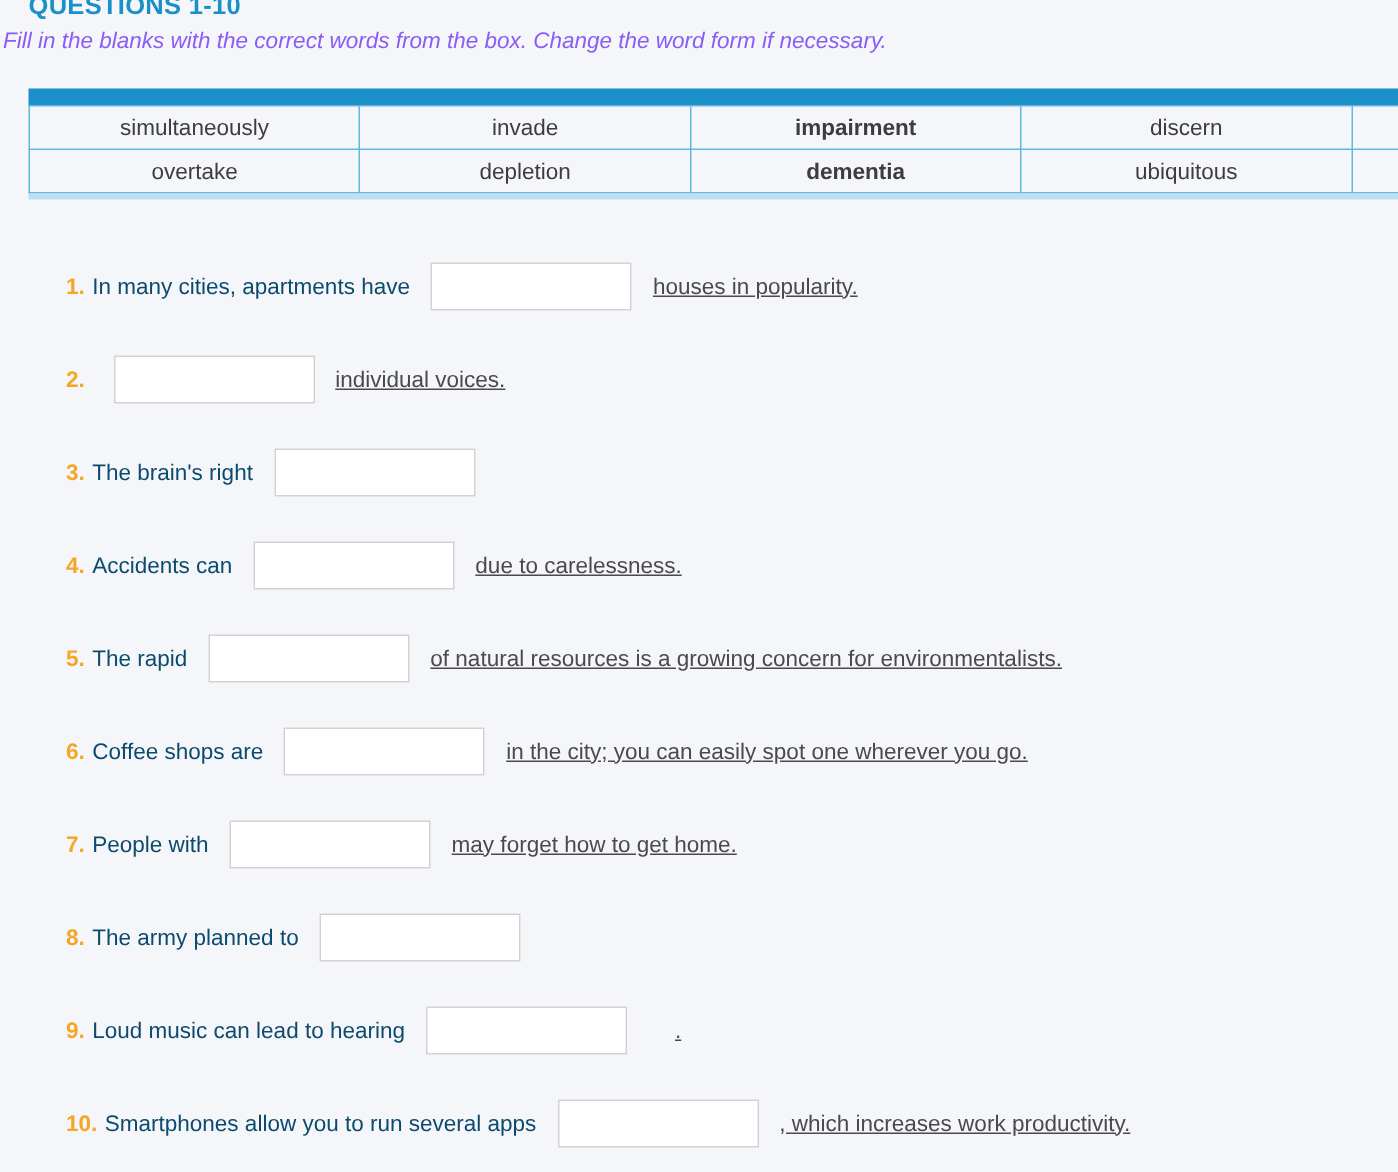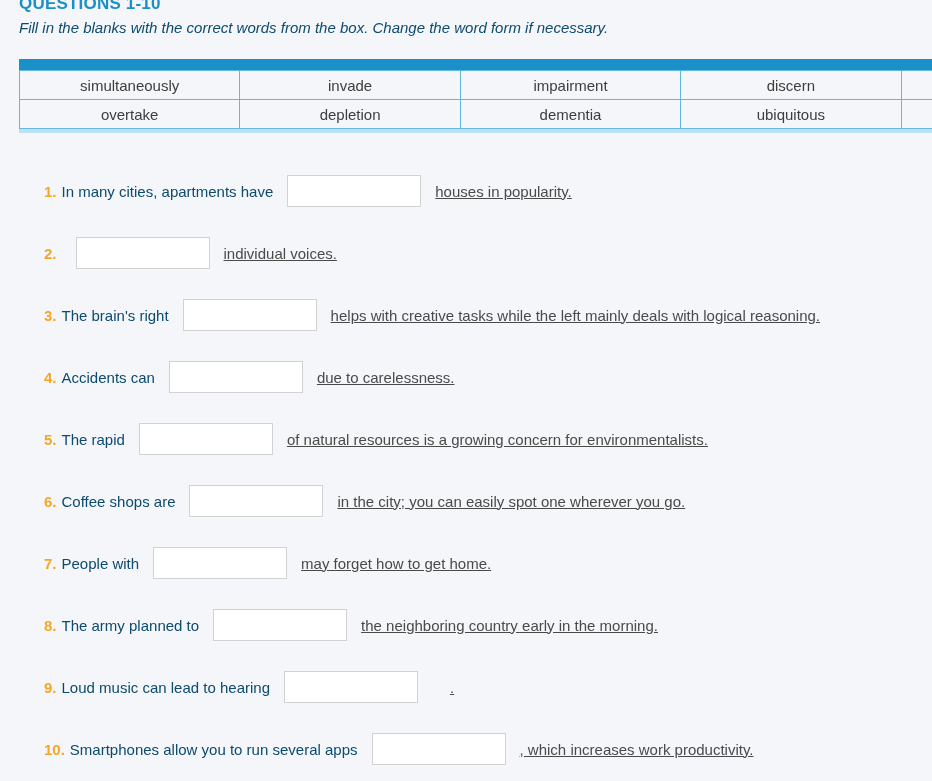--- a/index.html
+++ b/index.html
@@ -23,25 +23,25 @@
     left: 19px;
     top: -6px;
     font-size: 17px;
     font-weight: bold;
     color: #1b8fc8;
     letter-spacing: 0.2px;
     white-space: nowrap;
   }
   .instruction {
     position: absolute;
-    left: 19px;
+    left: 2px;
     top: 19px;
     font-size: 15px;
     font-style: italic;
-    color: #0c4a6e;
+    color: #8b5cf6;
     white-space: nowrap;
   }
 
   
   .wordbox {
     position: absolute;
     left: 19px;
     top: 59px;
     width: 1103px;   
   }
@@ -61,21 +61,21 @@
     height: 29px;
     text-align: center;
     vertical-align: middle;
     font-size: 15px;
     color: #3d3d3d;
     padding: 2px 4px;
     white-space: nowrap;
   }
   table.words td.c0 { width: 184px; }
   table.words td.c1 { width: 184px; }
-  table.words td.c2 { width: 184px; }
+  table.words td.c2 { width: 184px; font-weight: bold; }
   table.words td.c3 { width: 184px; }
   table.words td.c4 { width: 184px; }
   .wordbox-botbar {
     height: 4px;
     background: #bfe0f1;
     width: 100%;
   }
 
   
   .questions {
@@ -161,21 +161,20 @@
     </div>
     <div class="q-row">
       <span class="q-num">2.</span>
       <input type="text" class="q-blank" value="" style="width: 134px;">
       <span class="q-tail">individual voices.</span>
     </div>
     <div class="q-row">
       <span class="q-num">3.</span>
       <span class="q-text">The brain's right</span>
       <input type="text" class="q-blank" value="" style="width: 134px;">
-      <span class="q-tail">helps with creative tasks while the left mainly deals with logical reasoning.</span>
     </div>
     <div class="q-row">
       <span class="q-num">4.</span>
       <span class="q-text">Accidents can</span>
       <input type="text" class="q-blank" value="" style="width: 134px;">
       <span class="q-tail">due to carelessness.</span>
     </div>
     <div class="q-row">
       <span class="q-num">5.</span>
       <span class="q-text">The rapid</span>
@@ -191,21 +190,20 @@
     <div class="q-row">
       <span class="q-num">7.</span>
       <span class="q-text">People with</span>
       <input type="text" class="q-blank" value="" style="width: 134px;">
       <span class="q-tail">may forget how to get home.</span>
     </div>
     <div class="q-row">
       <span class="q-num">8.</span>
       <span class="q-text">The army planned to</span>
       <input type="text" class="q-blank" value="" style="width: 134px;">
-      <span class="q-tail">the neighboring country early in the morning.</span>
     </div>
     <div class="q-row">
       <span class="q-num">9.</span>
       <span class="q-text">Loud music can lead to hearing</span>
       <input type="text" class="q-blank" value="" style="width: 134px;">
       <span class="q-tail dot-gap">.</span>
     </div>
     <div class="q-row">
       <span class="q-num">10.</span>
       <span class="q-text">Smartphones allow you to run several apps</span>

